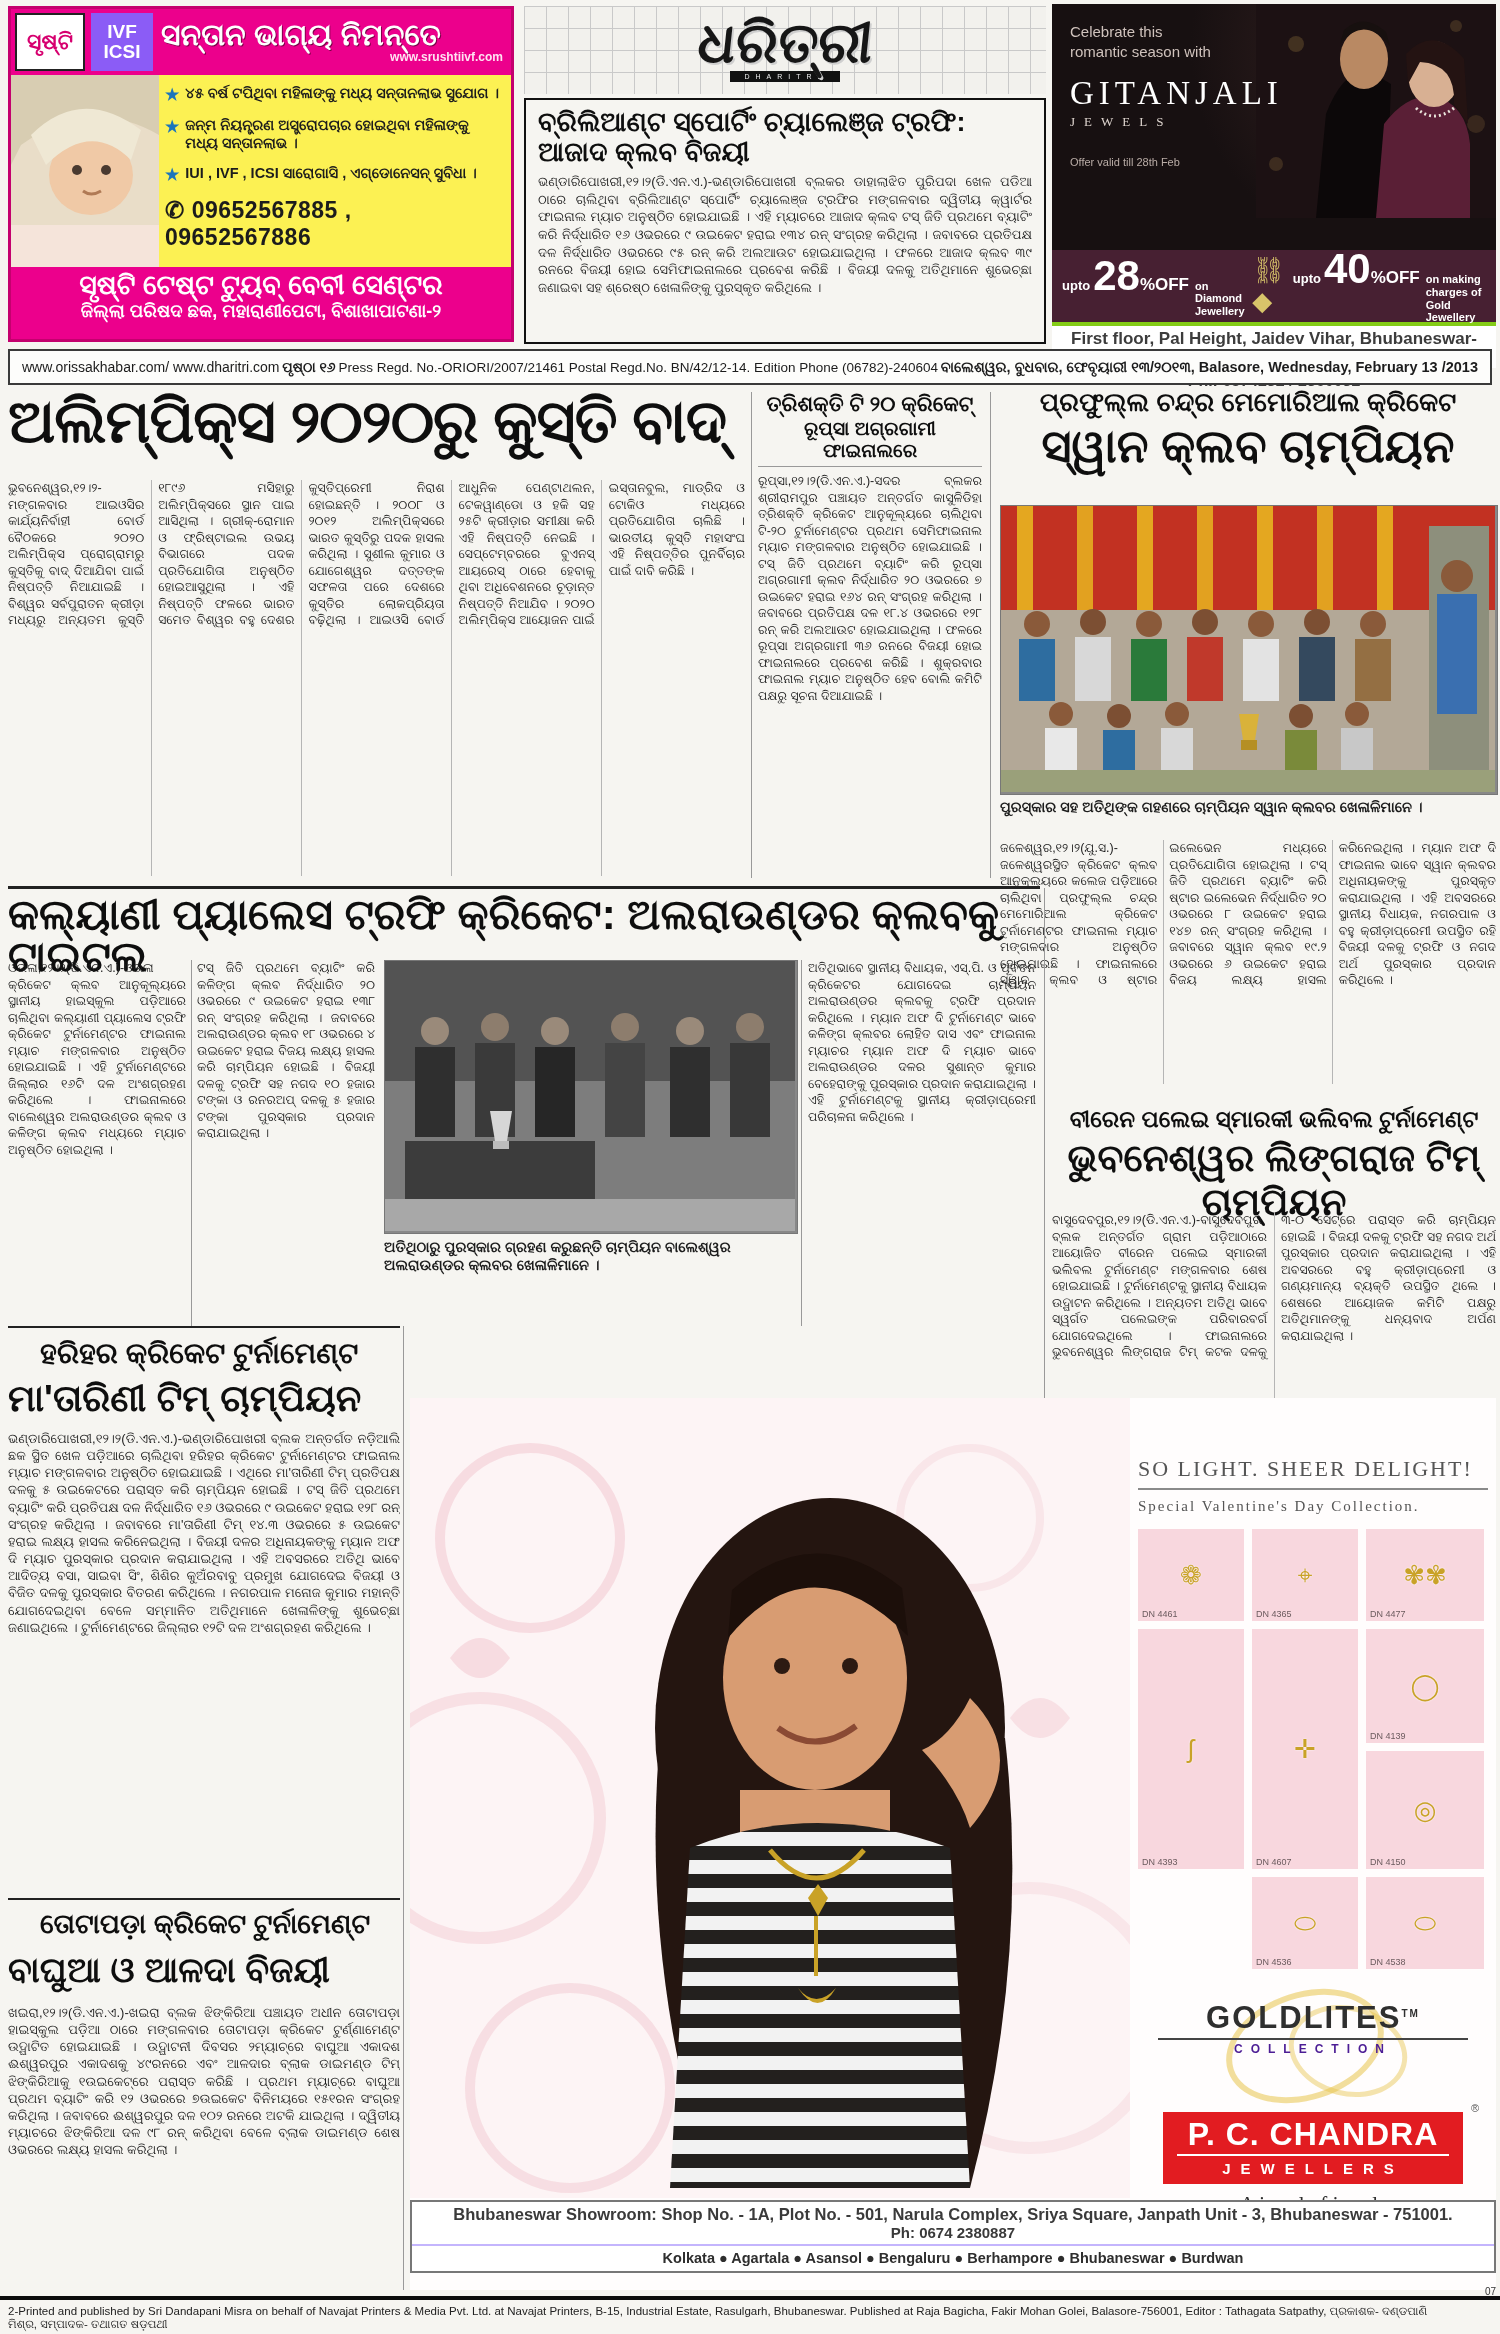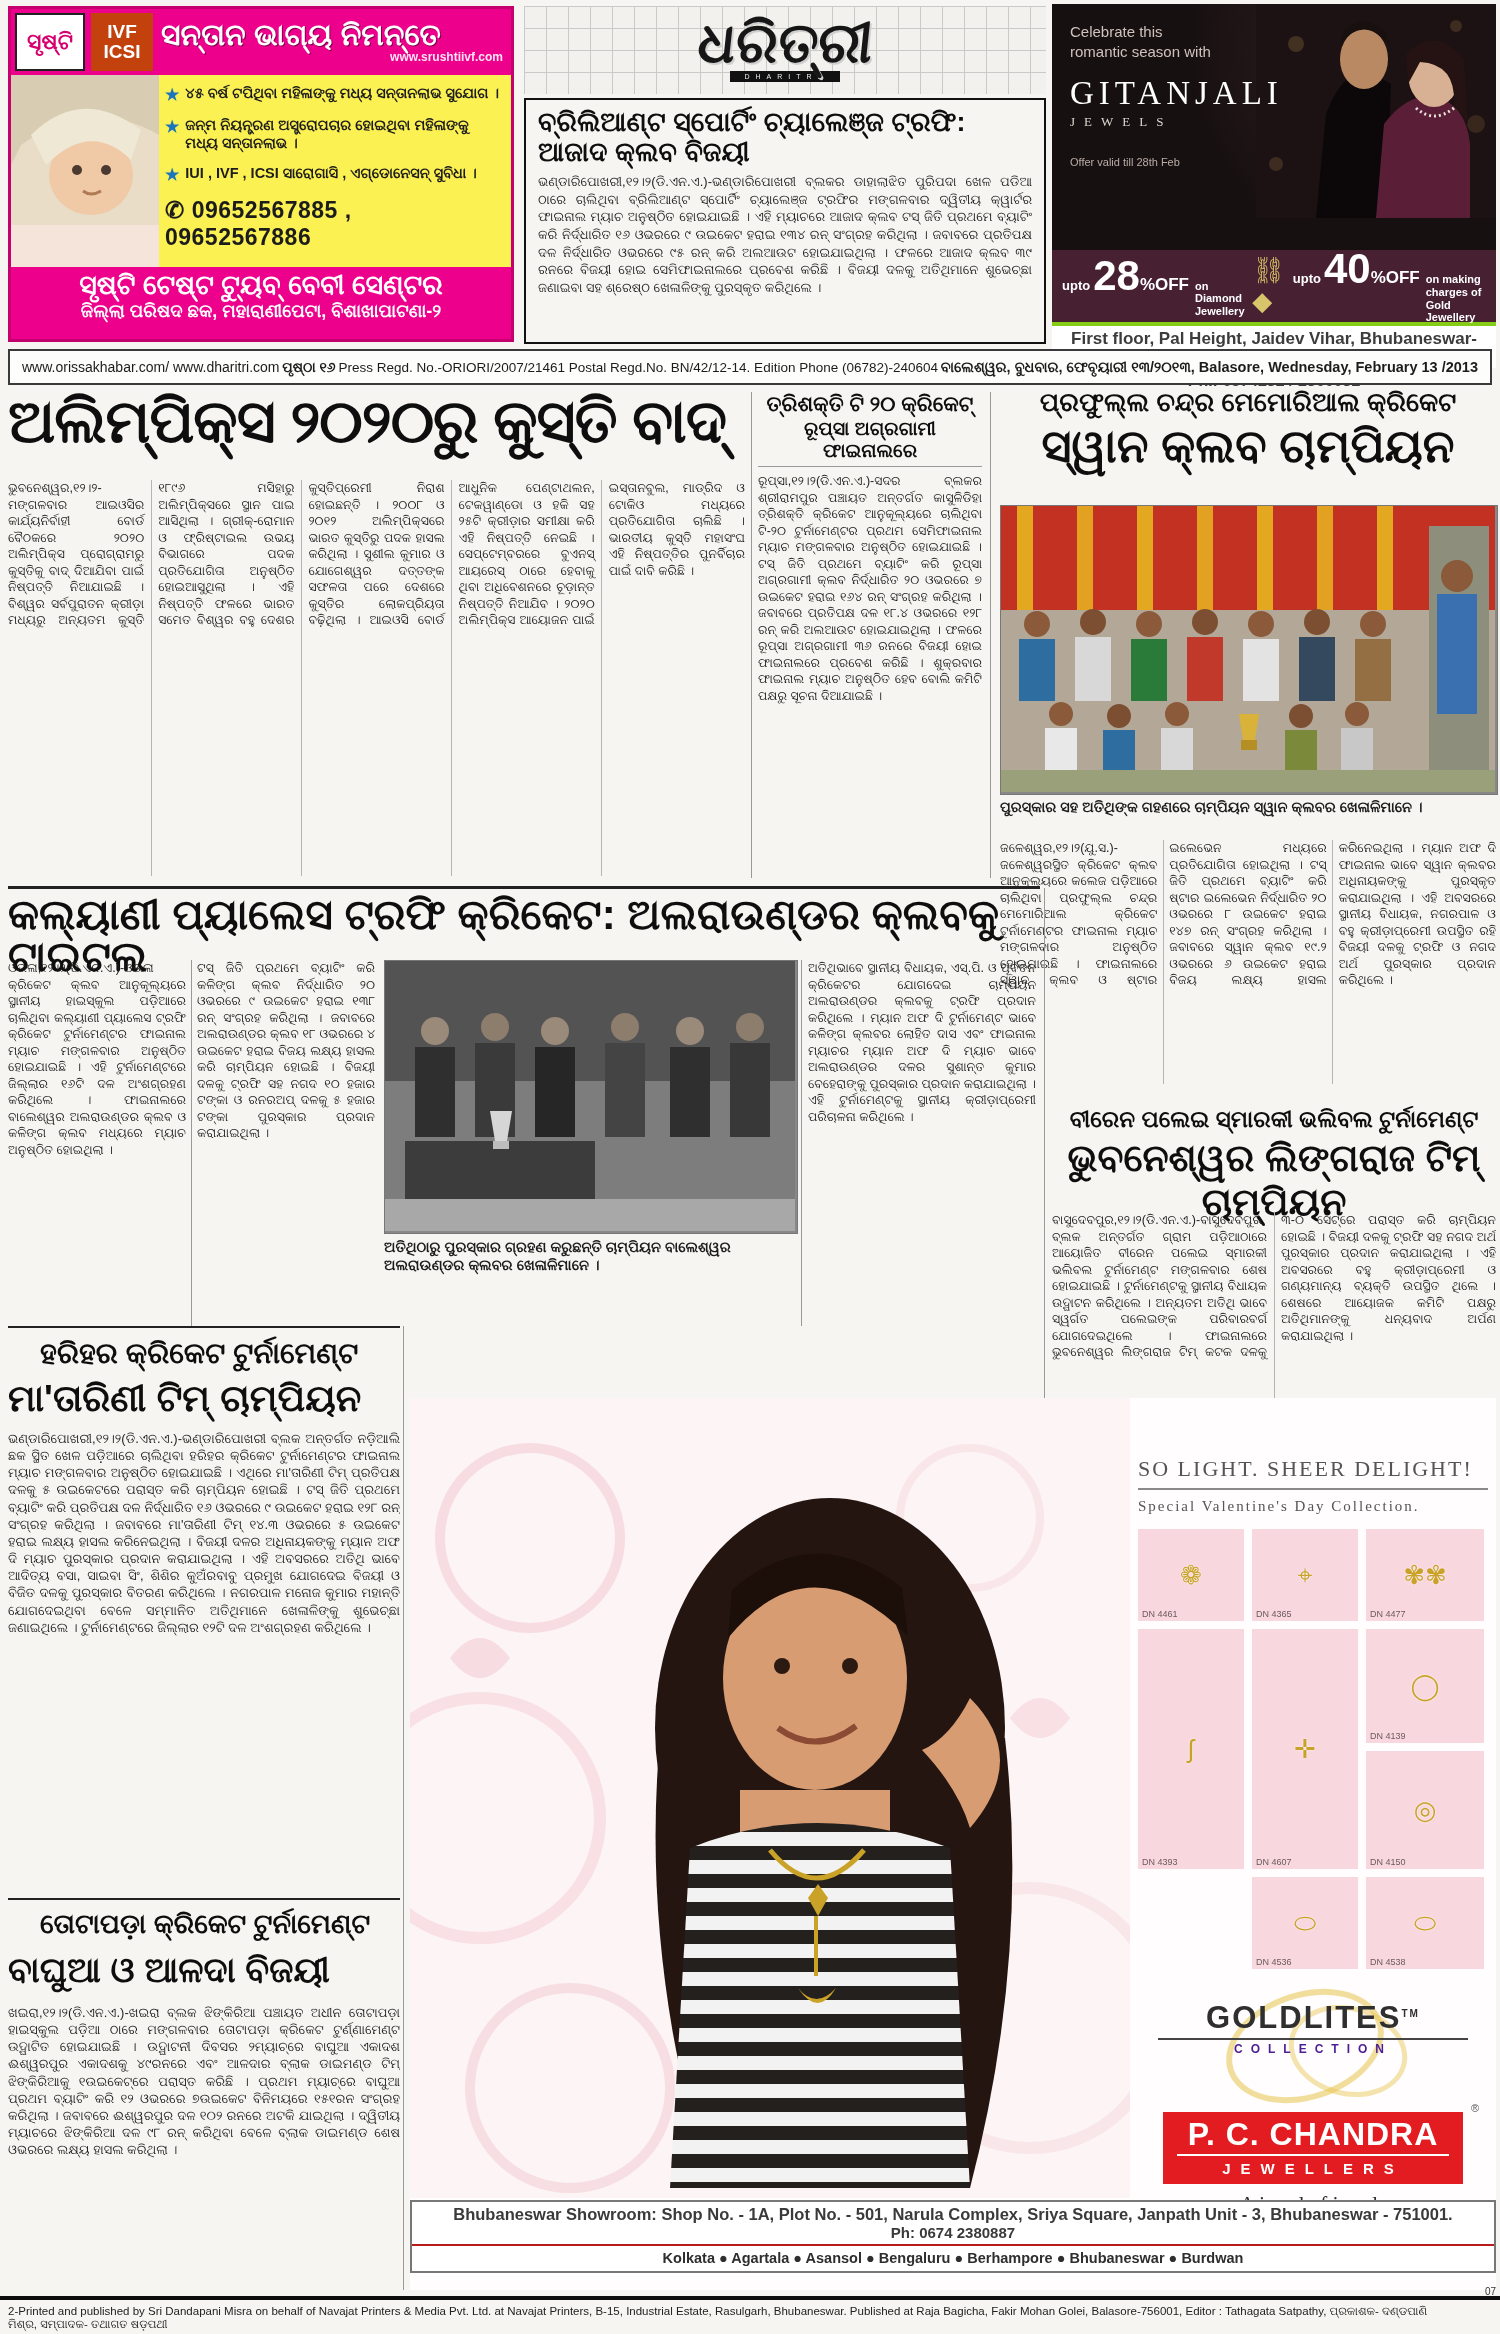--- a/index.html
+++ b/index.html
@@ -12,21 +12,21 @@
   .odia-body{font-size:12.5px;line-height:1.32;text-align:justify;overflow:hidden;}
   .cols5{column-count:5;column-gap:14px;column-rule:1px solid #b5b5b5;}
   .cols3{column-count:3;column-gap:12px;column-rule:1px solid #b5b5b5;}
   .cols2{column-count:2;column-gap:14px;column-rule:1px solid #b5b5b5;}
   h1,h2,h3{margin:0;font-weight:bold;color:#0e0e0e;}
   
   .ad-srushti{left:8px;top:6px;width:506px;height:336px;background:#ec008c;border:3px solid #c4006e;box-sizing:border-box;}
   .sr-head{display:flex;align-items:stretch;height:66px;}
   .sr-logo{background:#fff;border:2px solid #222;margin:4px;width:66px;display:flex;align-items:center;justify-content:center;
            color:#d6006f;font-weight:bold;font-size:22px;}
-  .sr-badge{background:#c2410c;color:#fff;font-weight:bold;width:62px;margin:4px 2px;display:flex;flex-direction:column;
+  .sr-badge{background:#8b5cf6;color:#fff;font-weight:bold;width:62px;margin:4px 2px;display:flex;flex-direction:column;
             align-items:center;justify-content:center;font-size:19px;line-height:1.05;}
   .sr-titlewrap{flex:1;display:flex;flex-direction:column;justify-content:center;padding-left:6px;}
   .sr-title{color:#fff;font-weight:bold;font-size:30px;line-height:1;text-shadow:1px 1px 0 #7a0048;}
   .sr-site{color:#ffe3f2;font-size:12px;font-weight:bold;text-align:right;padding-right:8px;}
   .sr-body{background:#fcf153;height:192px;display:flex;}
   .sr-baby{width:148px;position:relative;overflow:hidden;}
   .sr-points{flex:1;padding:10px 8px 0 6px;}
   .sr-point{display:flex;gap:6px;font-size:14.5px;font-weight:bold;margin-bottom:13px;line-height:1.2;}
   .sr-star{color:#1b75bb;font-size:16px;}
   .sr-phone{font-size:23px;font-weight:bold;margin-top:4px;letter-spacing:.5px;}
@@ -112,21 +112,21 @@
   .pcc-redbox{margin:16px auto 0 auto;width:300px;background:#e21c21;color:#fff;text-align:center;
               padding:6px 0 7px 0;position:relative;}
   .pcc-redbox .l1{font-size:32px;font-weight:bold;letter-spacing:1px;line-height:1;}
   .pcc-redbox .bar{height:2px;background:#fff;margin:4px 14px;}
   .pcc-redbox .l2{font-size:15px;font-weight:bold;letter-spacing:10px;}
   .pcc-reg{position:absolute;right:-16px;top:-10px;color:#555;font-size:11px;}
   .pcc-tagline{font-family:"Liberation Serif",serif;font-size:21px;color:#2f2f2f;text-align:center;margin-top:8px;}
   .pcc-bottom{position:absolute;left:0;top:802px;width:1086px;border:2px solid #777;box-sizing:border-box;background:#fff;}
   .pcc-show{font-size:16.5px;font-weight:bold;color:#3a3a3a;text-align:center;padding-top:3px;}
   .pcc-ph{font-size:15px;font-weight:bold;color:#3a3a3a;text-align:center;padding-bottom:3px;}
-  .pcc-cities{border-top:2px solid #b91c1c;text-align:center;font-size:14.5px;font-weight:bold;color:#2e2e2e;
+  .pcc-cities{border-top:2px solid #c4b5fd;text-align:center;font-size:14.5px;font-weight:bold;color:#2e2e2e;
               line-height:1.4;padding:2px 0 3px 0;}
   
   .footer-rule{left:0;top:2296px;width:1500px;height:4px;background:#0d0d0d;}
   .footer-text{left:8px;top:2305px;width:1448px;font-size:11.5px;color:#222;}
   .page-mark{right:4px;top:2286px;position:absolute;font-size:10px;color:#333;}
 </style>
 </head>
 <body>
 
 <div id="paper">

